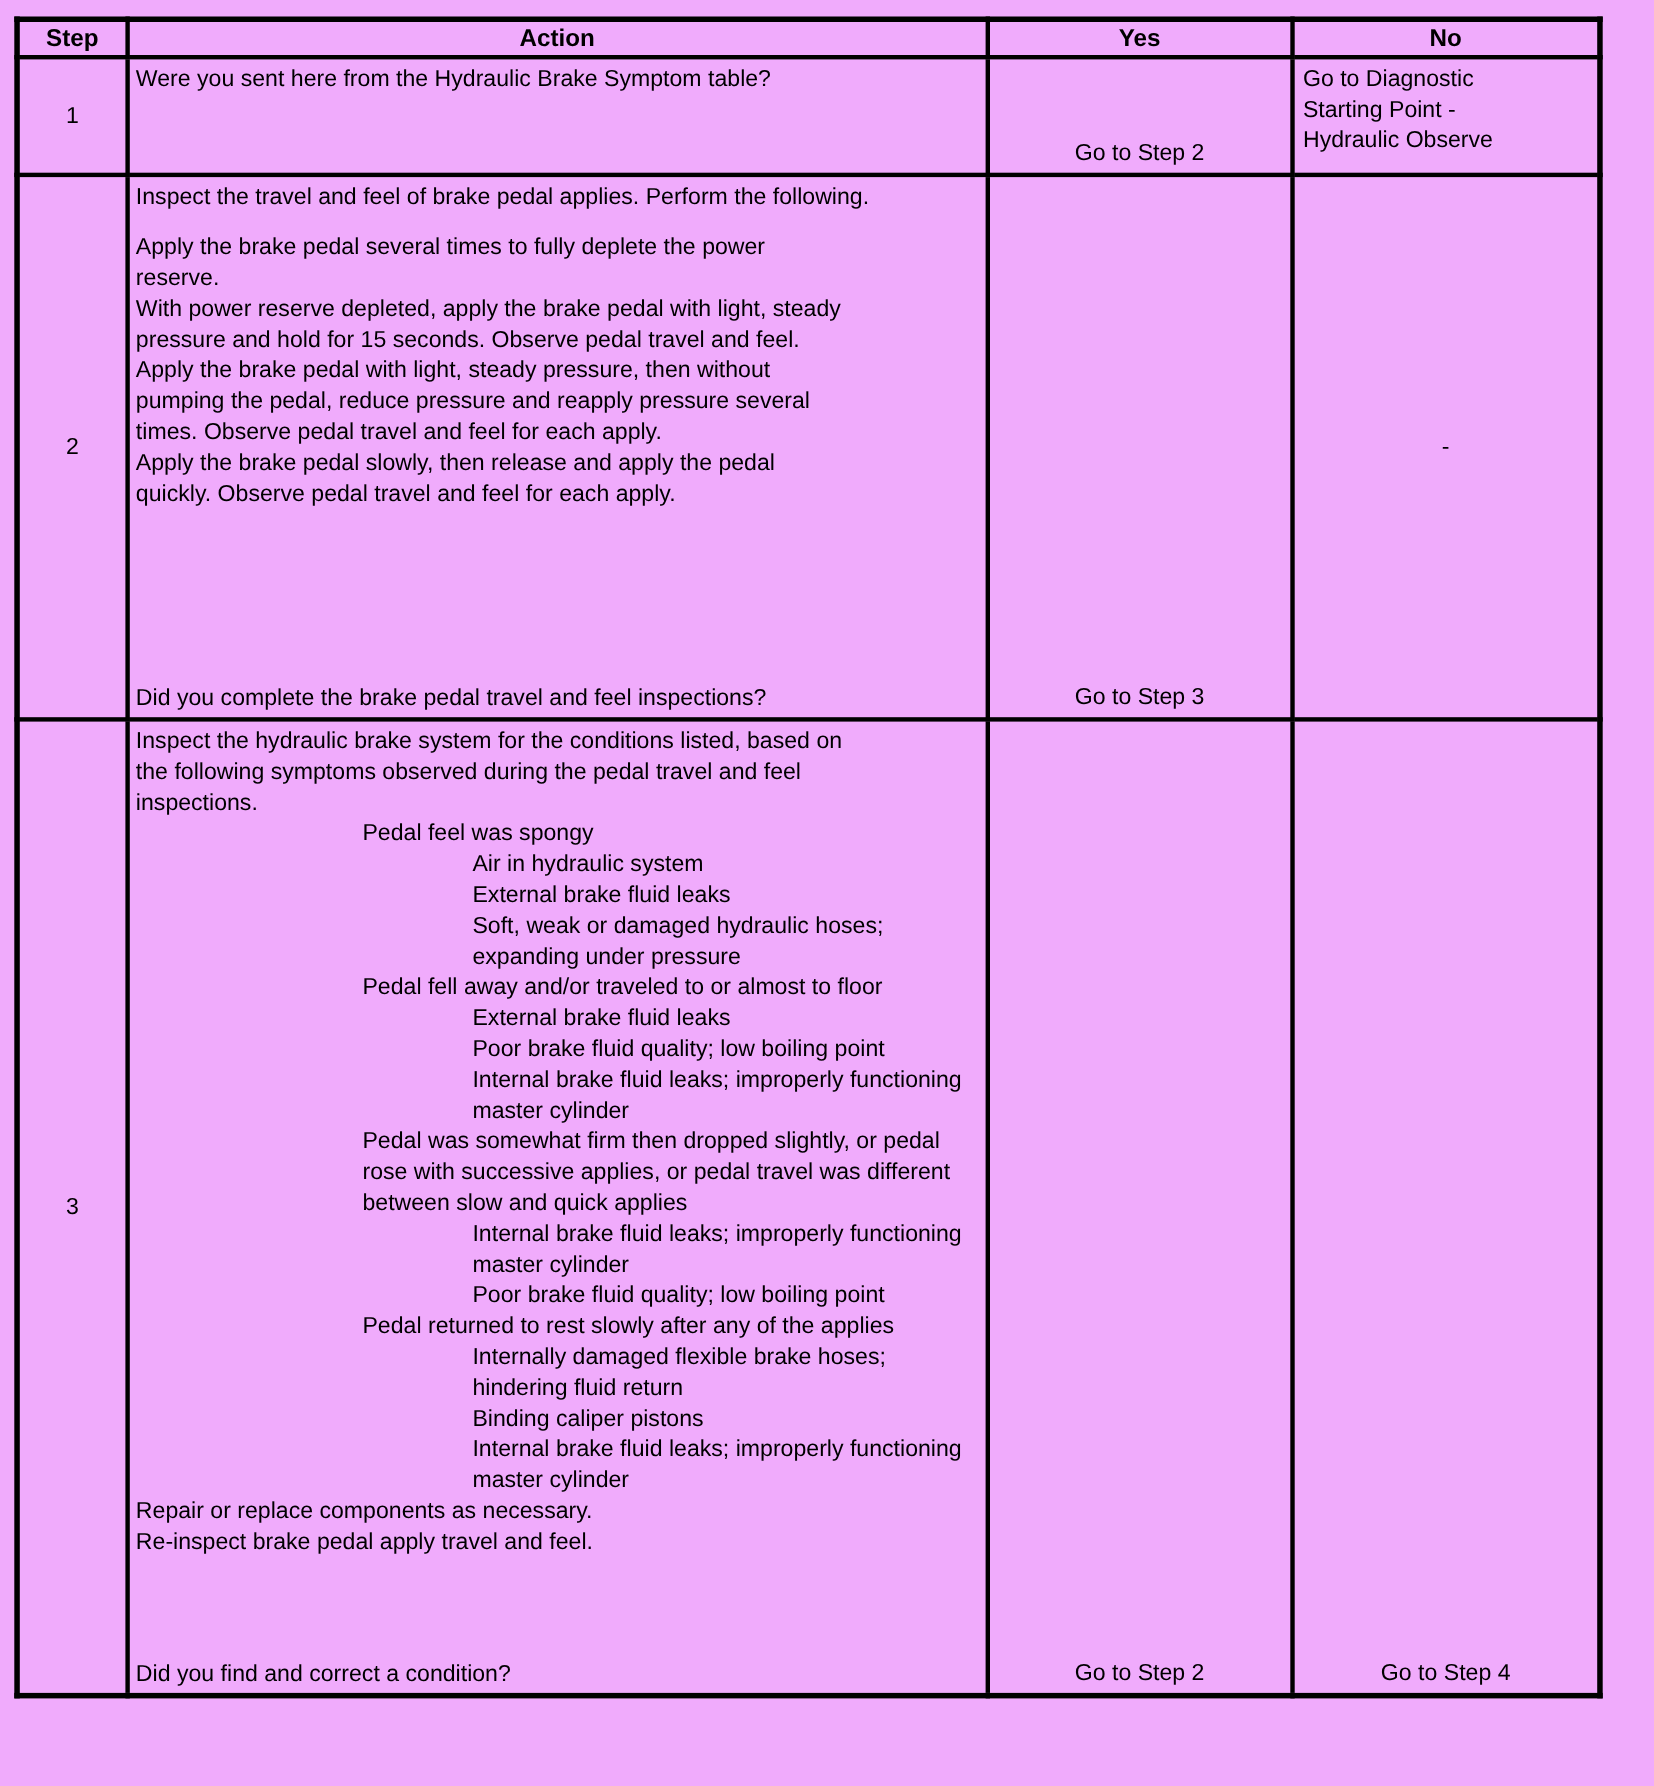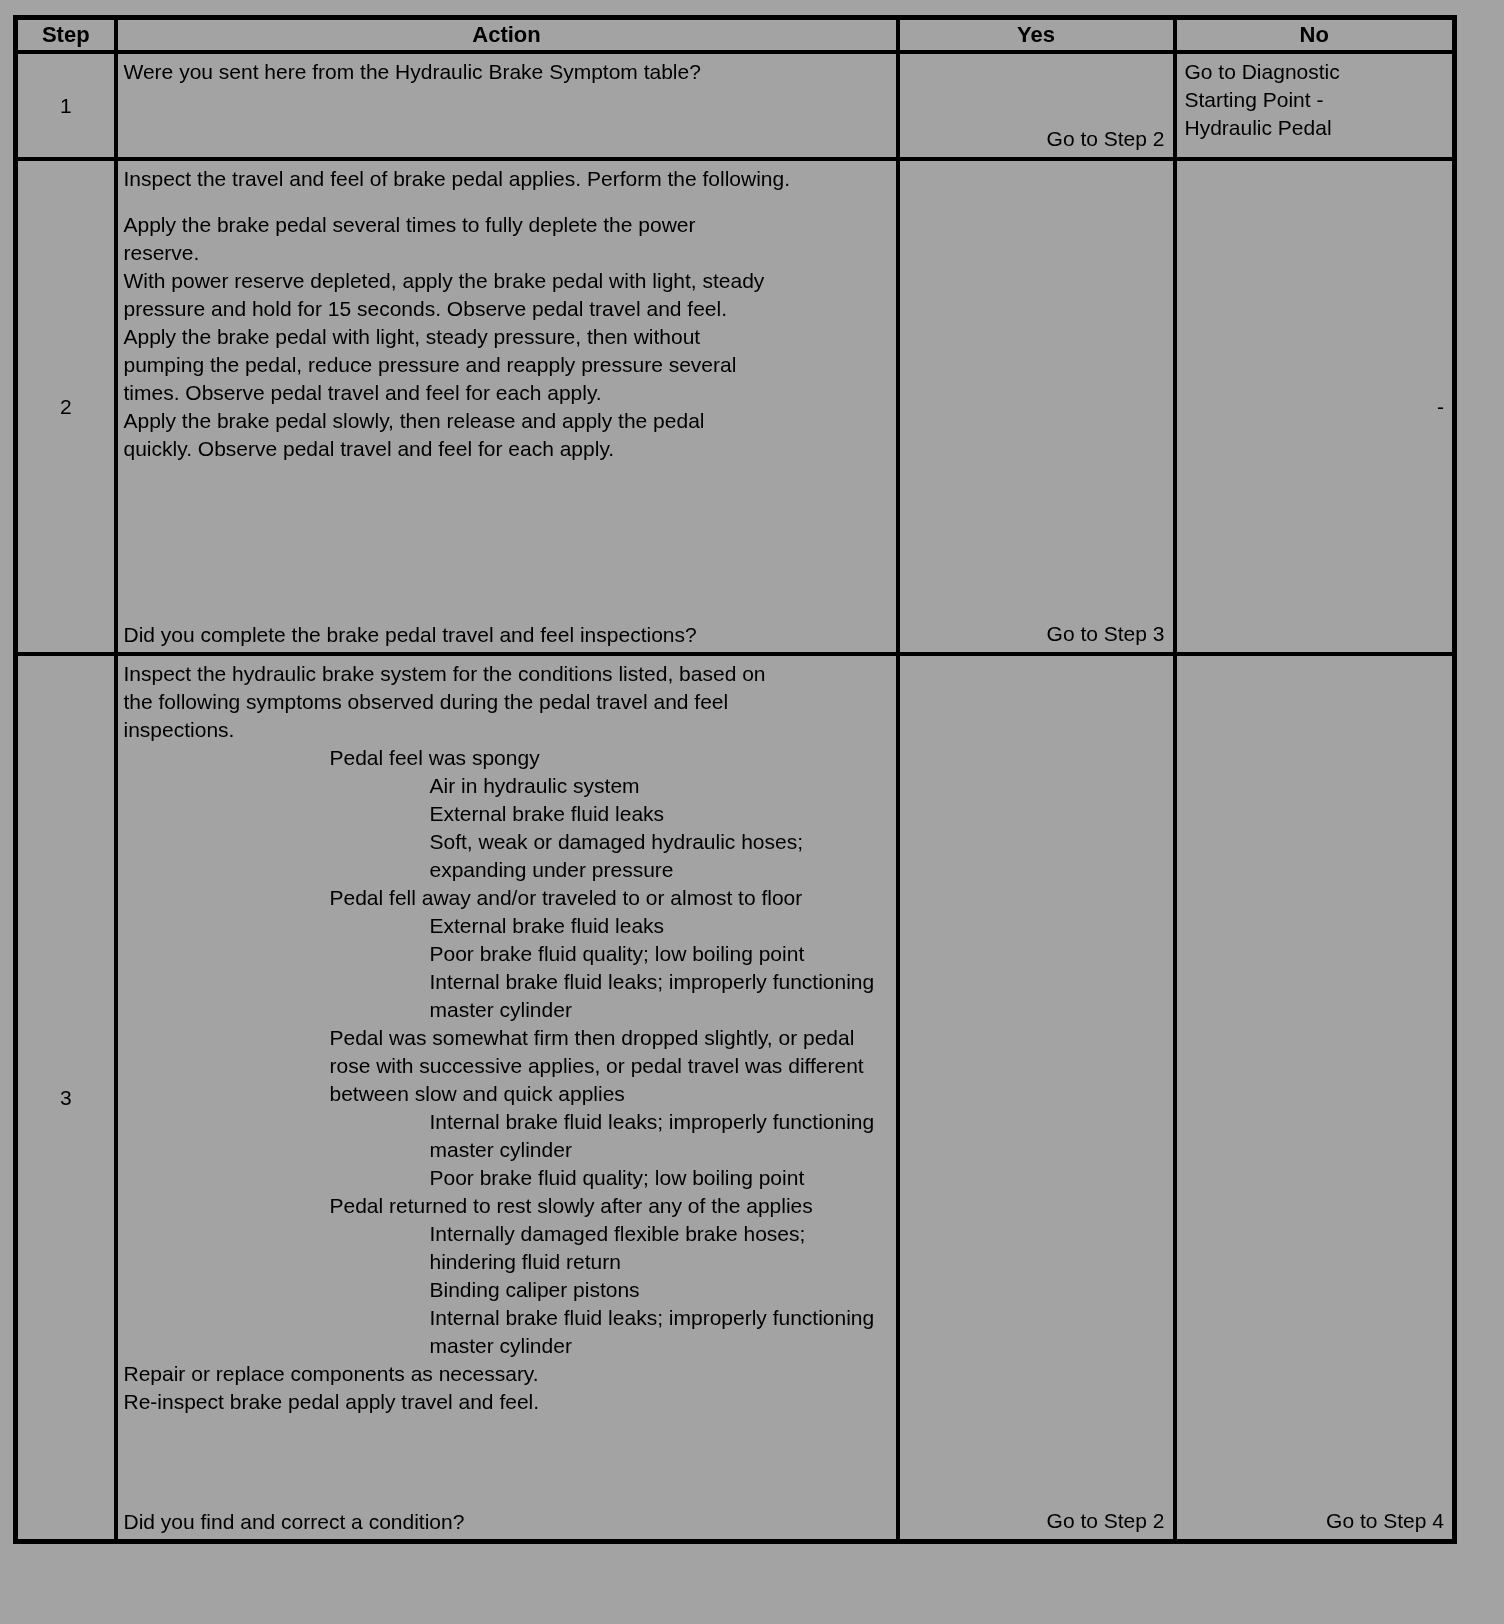--- a/index.html
+++ b/index.html
@@ -6,21 +6,21 @@
     margin: 0;
     padding: 0;
     background: #ffffff;
     color: #000000;
     font-family: "Liberation Sans", sans-serif;
   }
   .page {
     position: relative;
     width: 1504px;
     height: 1624px;
-    background: #a3a3a3;
+    background: #f0abfc;
     overflow: hidden;
   }
   table.diag {
     position: absolute;
     left: 13px;
     top: 15px;
     width: 1439px;
     border-collapse: collapse;
     table-layout: fixed;
     border: 5px solid #000;
@@ -67,21 +67,21 @@
     position: absolute;
     left: 6px;
     bottom: 3px;
     width: 765px;
   }
   td.choice-cell { padding: 4px 8px; }
   .v-top    { vertical-align: top; }
   .v-middle { vertical-align: middle; }
   .v-bottom { vertical-align: bottom; }
   .h-left   { text-align: left; }
-  .h-center { text-align: right; }
+  .h-center { text-align: center; }
   .narrow {
     display: inline-block;
     max-width: 195px;
     text-align: left;
   }
   
   tr.step-row-1 td { height: 95px;  }
   tr.step-row-2 td { height: 483px; }
   tr.step-row-3 td { height: 875px; }
 </style>
@@ -104,21 +104,21 @@
         <th>No</th>
       </tr>
     </thead>
     <tbody id="tbody">
     <tr class="step-row-1">
           <td class="step-cell">1</td>
           <td class="action-cell">
             <div class="block ind0">Were you sent here from the Hydraulic Brake Symptom table?</div>
           </td>
           <td class="choice-cell v-bottom h-center">Go to Step 2</td>
-          <td class="choice-cell v-top h-left"><span class="narrow">Go to Diagnostic Starting Point - Hydraulic Pedal</span></td>
+          <td class="choice-cell v-top h-left"><span class="narrow">Go to Diagnostic Starting Point - Hydraulic Observe</span></td>
         </tr>
         <tr class="step-row-2">
           <td class="step-cell">2</td>
           <td class="action-cell">
             <div class="block ind0 gap-after">Inspect the travel and feel of brake pedal applies. Perform the following.</div>
             <div class="block ind1">Apply the brake pedal several times to fully deplete the power reserve.</div>
             <div class="block ind1">With power reserve depleted, apply the brake pedal with light, steady pressure and hold for 15 seconds. Observe pedal travel and feel.</div>
             <div class="block ind1">Apply the brake pedal with light, steady pressure, then without pumping the pedal, reduce pressure and reapply pressure several times. Observe pedal travel and feel for each apply.</div>
             <div class="block ind1">Apply the brake pedal slowly, then release and apply the pedal quickly. Observe pedal travel and feel for each apply.</div>
             <div class="question">Did you complete the brake pedal travel and feel inspections?</div>

